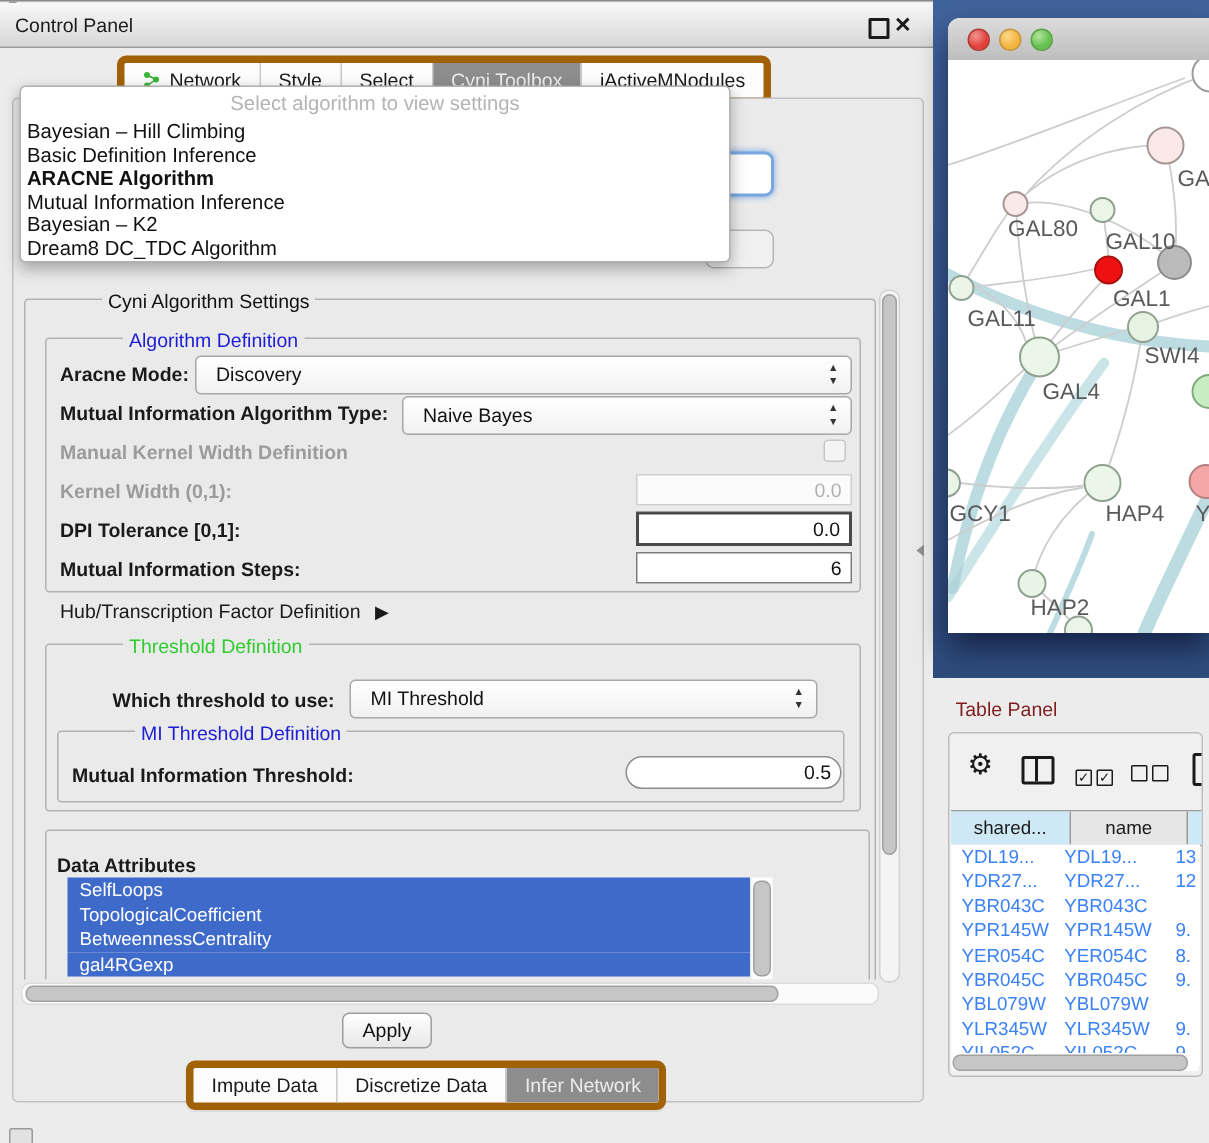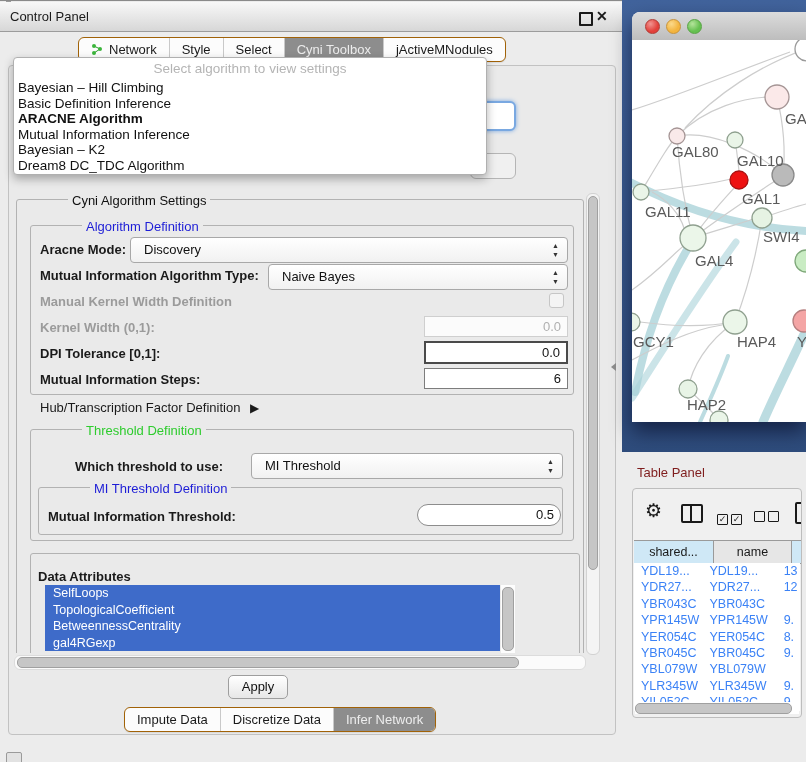--- a/index.html
+++ b/index.html
@@ -7,21 +7,21 @@
        font-family:"Liberation Sans",sans-serif;background:#ececec;-webkit-font-smoothing:antialiased;}
   .abs{position:absolute;}
   
   #cp{left:0;top:0;width:622px;height:762px;background:#ececec;border-top:1px solid #8a8a8a;padding-left:31px;}
   #cp-titlebar{left:0;top:1px;width:622px;height:29px;background:linear-gradient(#f8f8f8,#d7d7d7);border-bottom:1px solid #9c9c9c;}
   #cp-title{left:10px;top:7px;font-size:13px;color:#1a1a1a;}
   #float-btn{left:579px;top:10px;width:10px;height:10px;border:2px solid #1a1a1a;border-radius:1px;cursor:pointer;}
   #close-btn{left:596px;top:6px;font-size:14px;font-weight:bold;color:#1a1a1a;cursor:pointer;}
   #notch{left:6px;top:0;width:5px;height:6px;background:#9a9a9a;}
   
-  .tabgroup{display:inline-flex;border:1px solid #a16207;border-radius:6px;background:#fcfcfc;overflow:hidden;height:23px;box-shadow:0 1px 1px rgba(0,0,0,.08);}
+  .tabgroup{display:inline-flex;border:5px solid #a16207;border-radius:6px;background:#fcfcfc;overflow:hidden;height:23px;box-shadow:0 1px 1px rgba(0,0,0,.08);}
   .tab{padding:0 12px;font-size:13px;line-height:23px;color:#1a1a1a;border-left:1px solid #c9c9c9;cursor:pointer;display:flex;align-items:center;gap:5px;}
   .tab:first-child{border-left:none;}
   .tab.sel{background:#8d8d8d;color:#ededed;}
   #tabbar{left:78px;top:36px;}
   #bottom-tabbar{left:124px;top:706px;}
   
   #outer{left:8px;top:64px;width:606px;height:668px;background:#eaeaea;border:1px solid #c2c2c2;border-radius:4px;}
   
   #popup{left:13px;top:56px;width:472px;height:116px;background:#fff;border:1px solid #b0b0b0;border-radius:4px;box-shadow:0 4px 10px rgba(0,0,0,.3);z-index:30;}
   #popup-hint{height:22px;line-height:22px;text-align:center;color:#b4b4b4;font-size:13.5px;}
@@ -168,21 +168,21 @@
 
     <div class="flabel" style="left:26px;top:207px;font-weight:normal;">
       <span>Hub/Transcription Factor Definition</span>
       <span style="font-size:12px;margin-left:6px;">▶</span>
     </div>
 
     <div class="gb" style="left:16px;top:236px;width:542px;height:110px;"></div>
     <div class="gb-label green" style="left:24px;top:230px;">Threshold Definition</div>
 
     <div class="flabel" style="left:61px;top:266px;">Which threshold to use:</div>
-    <div class="combo" style="left:237px;top:260px;width:310px;">
+    <div class="combo" style="left:219px;top:260px;width:310px;">
       <span class="val">MI Threshold</span>
       <span class="spin">▲<br>▼</span>
     </div>
 
     <div class="gb" style="left:24px;top:294px;width:523px;height:46px;"></div>
     <div class="gb-label blue" style="left:32px;top:288px;">MI Threshold Definition</div>
 
     <div class="flabel" style="left:34px;top:316px;">Mutual Information Threshold:</div>
     <div class="tf" style="left:403px;top:311px;width:136px;height:20px;line-height:20px;border-color:#8d8d8d;border-radius:11px;">0.5</div>
 

